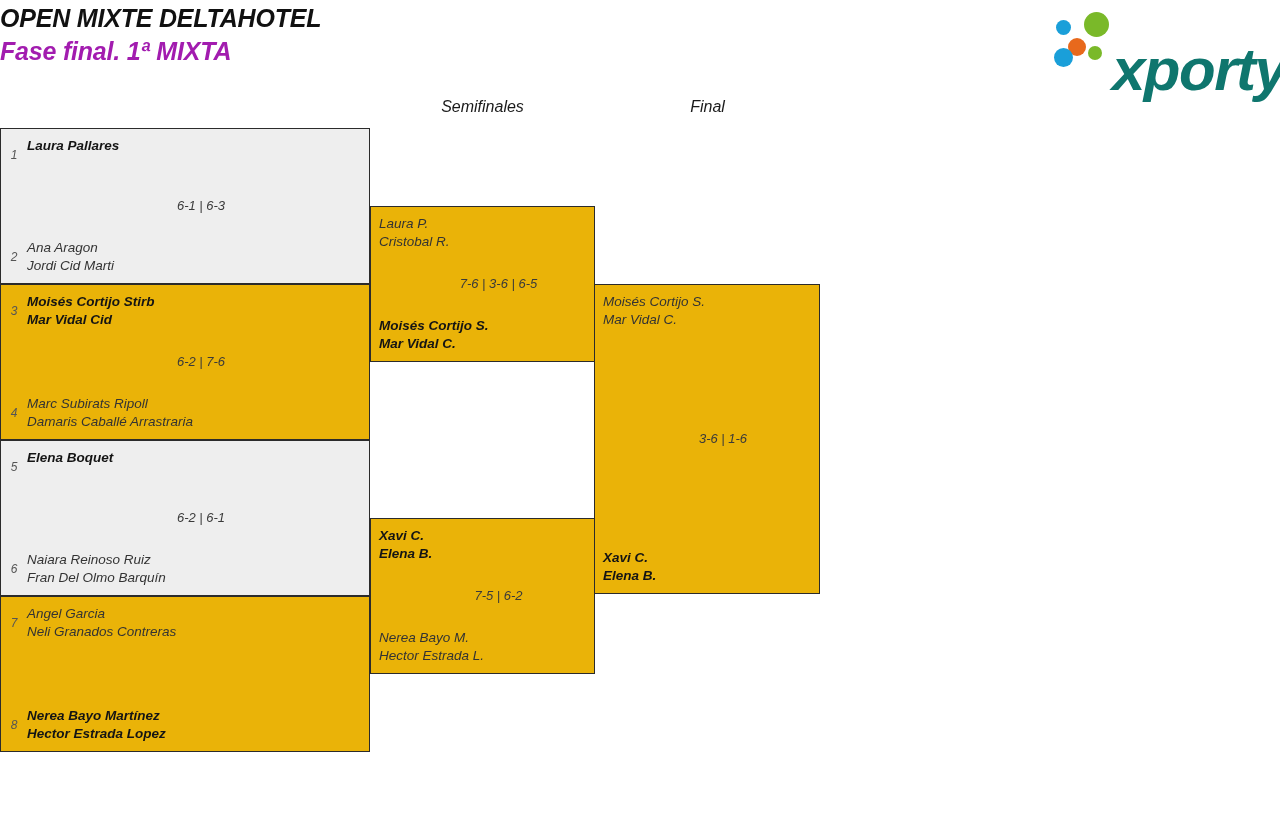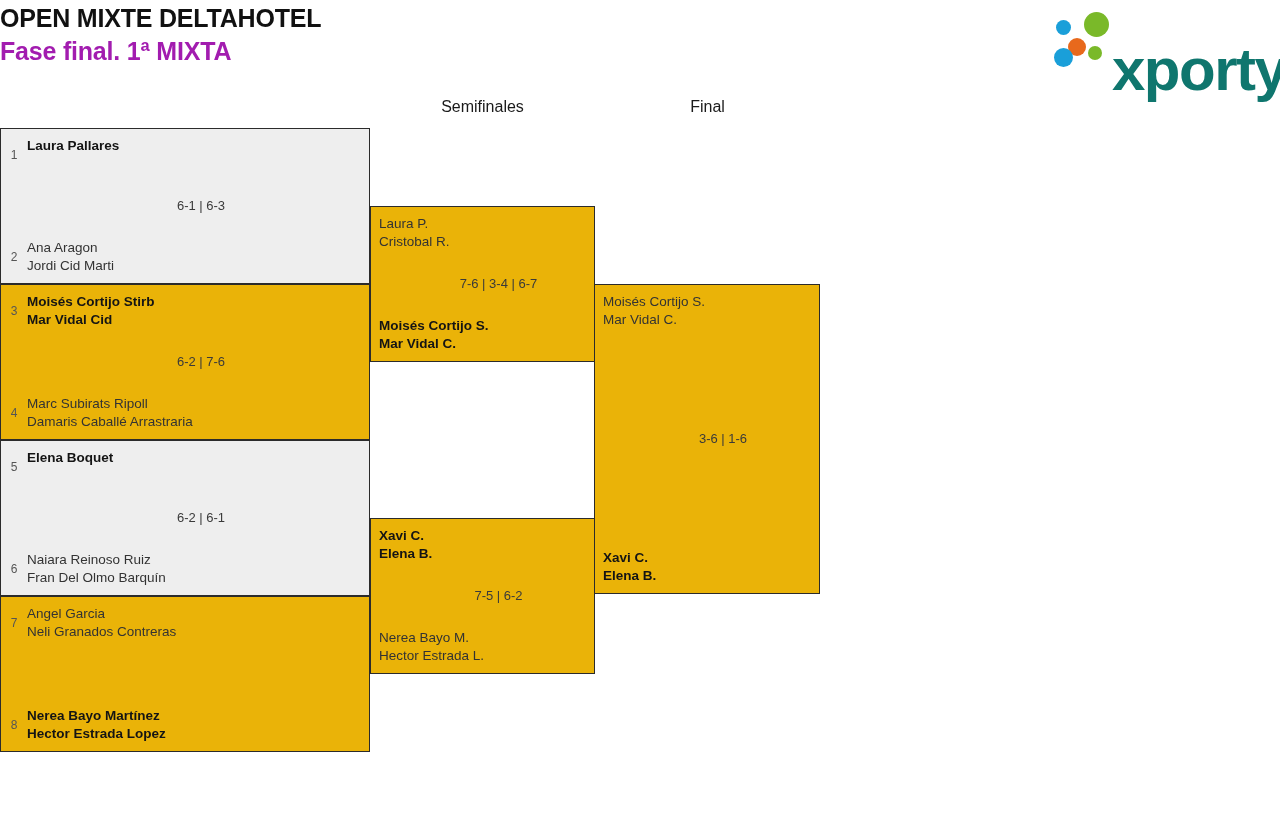--- a/index.html
+++ b/index.html
@@ -6,21 +6,21 @@
 
   html, body {
     width: 1280px;
     height: 817px;
     background: #ffffff;
     font-family: "Liberation Sans", sans-serif;
     color: #1a1a1a;
     overflow: hidden;
   }
 
-  #root { position: relative; width: 1280px; height: 782px; }
+  #root { position: relative; width: 1280px; height: 782px; font-style: italic; }
 
   
   .header { position: absolute; top: 0; left: 0; width: 1280px; height: 78px; }
 
   .title-block { position: absolute; left: 0; top: 2px; }
   .title-line1 {
     font-size: 25px; font-weight: 700; line-height: 33px;
     letter-spacing: -0.2px; color: #111111; white-space: nowrap;
   }
   .title-line2 {
@@ -195,21 +195,21 @@
   </div>
 
   <div class="match-box sf sf1 plain">
     <div class="team team-top no-seed">
       <div class="seed"></div>
       <div class="names">
         <div class="name-line">Laura P.</div>
         <div class="name-line">Cristobal R.</div>
       </div>
     </div>
-    <div class="score score-mid">7-6 | 3-4 | 6-7</div>
+    <div class="score score-mid">7-6 | 3-6 | 6-5</div>
     <div class="team team-bottom no-seed winner">
       <div class="seed"></div>
       <div class="names">
         <div class="name-line">Moisés Cortijo S.</div>
         <div class="name-line">Mar Vidal C.</div>
       </div>
     </div>
   </div>
 
   <div class="match-box sf sf2 plain">

